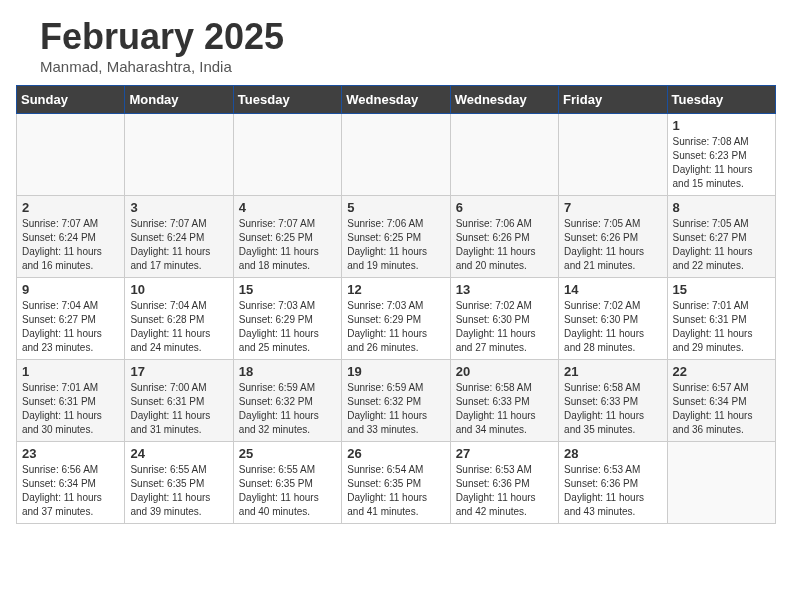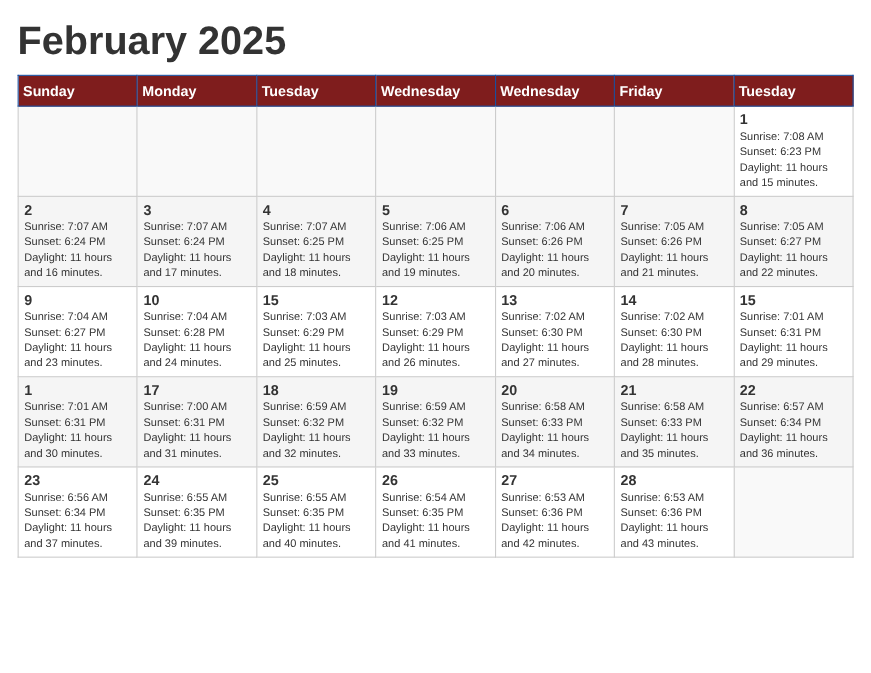--- a/index.html
+++ b/index.html
@@ -29,37 +29,38 @@
     }
     .logo-general { color: #333; }
     .logo-blue { color: #2563b0; }
     .logo-icon {
       width: 28px;
       height: 28px;
       margin-right: 4px;
     }
     .title-block {
       text-align: left;
+      margin-left: 24px;
     }
     .month-title {
       font-size: 36px;
       font-weight: bold;
       color: #333;
     }
     .subtitle {
       font-size: 15px;
       color: #555;
     }
     .calendar {
       width: 100%;
       border-collapse: collapse;
       border: 1px solid #ccc;
     }
     .calendar th {
-      background: #7f1d1d;
+      background: #404040;
       color: #fff;
       font-size: 13px;
       font-weight: bold;
       padding: 6px 4px;
       text-align: left;
       border: 1px solid #1a4f9e;
     }
     .calendar td {
       vertical-align: top;
       border: 1px solid #ccc;
@@ -90,20 +91,21 @@
     tr:nth-child(even) td.empty {
       background: #efefef;
     }
   </style>
 </head>
 <body>
 
 <div class="header">
   <div class="title-block">
     <div class="month-title">February 2025</div>
+    <div class="subtitle">Manmad, Maharashtra, India</div>
   </div>
 </div>
 
 <table class="calendar">
   <thead>
     <tr>
     <th>Sunday</th>
         <th>Monday</th>
         <th>Tuesday</th>
         <th>Wednesday</th>

